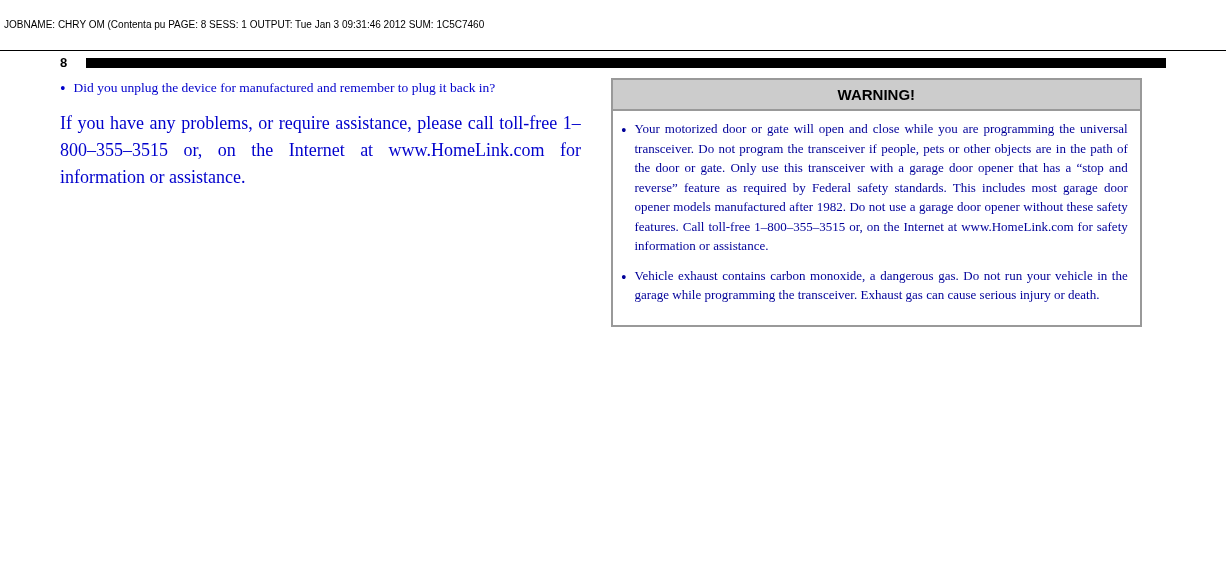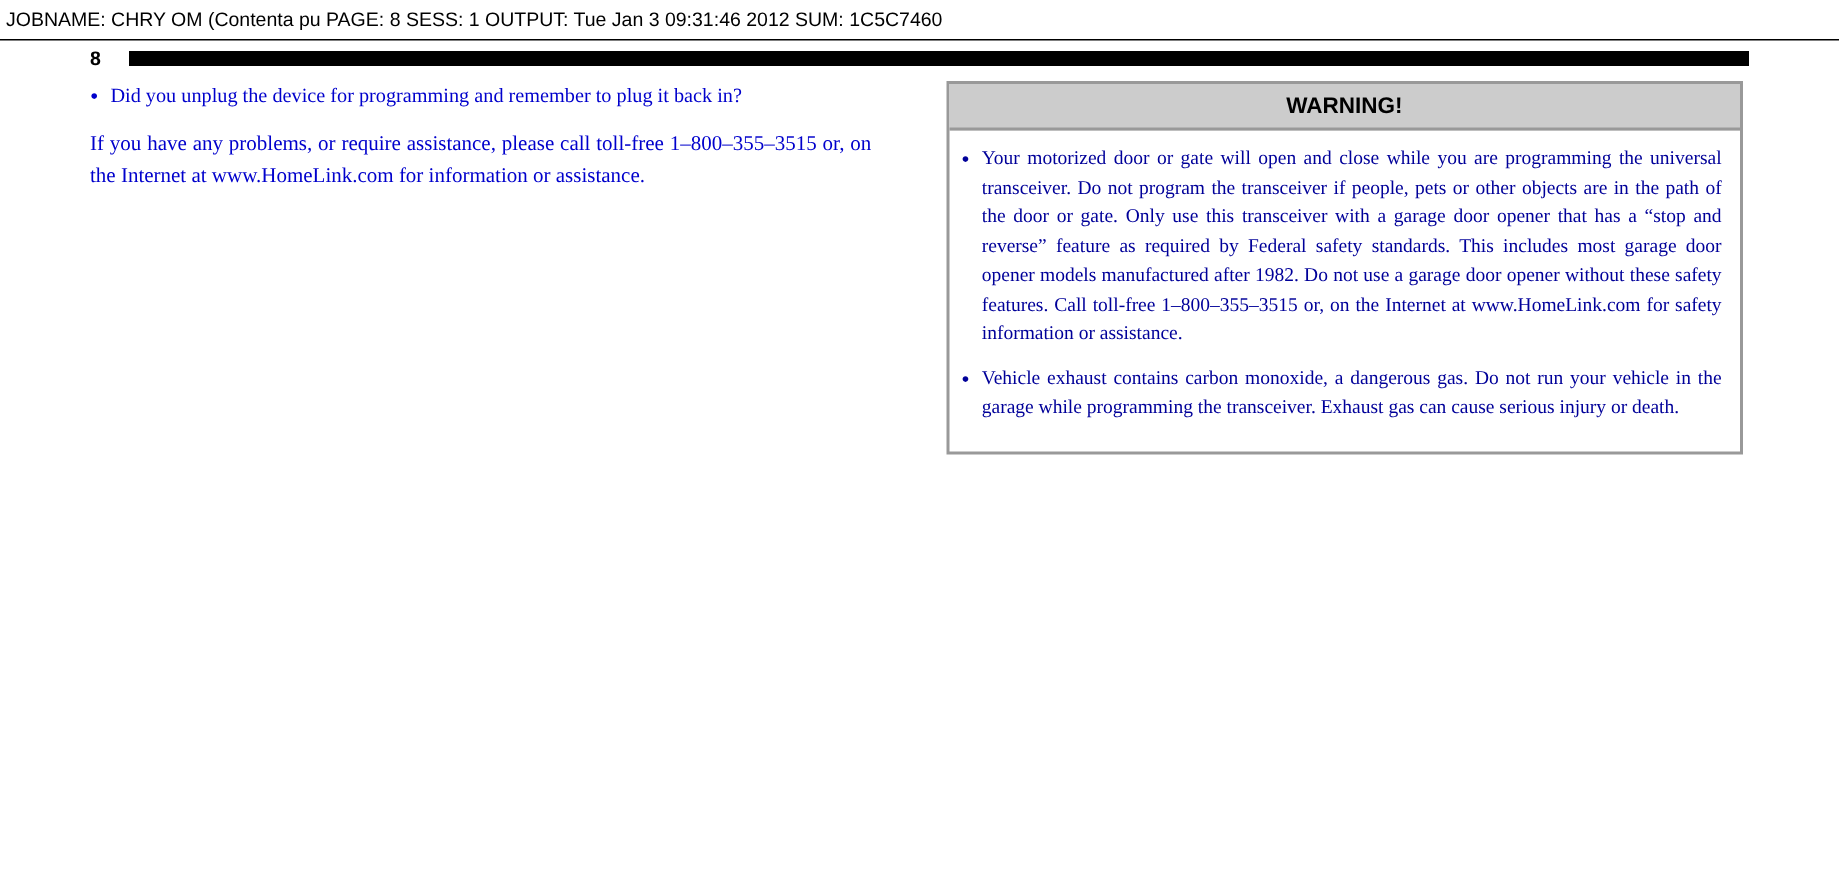--- a/index.html
+++ b/index.html
@@ -12,23 +12,23 @@
       font-family: "Times New Roman", Times, serif;
       font-size: 13px;
       background: #ffffff;
       width: 1226px;
       min-height: 580px;
       overflow: hidden;
     }
 
     .header-bar {
       font-family: Arial, sans-serif;
-      font-size: 13px;
+      font-size: 10px;
       color: #000000;
-      padding: 4px 4px;
+      padding: 18px 4px;
       border-bottom: 1px solid #000;
       line-height: 1.4;
     }
 
     .page-content {
       display: flex;
       flex-direction: column;
       padding: 4px 60px 10px 60px;
     }
 
@@ -60,21 +60,20 @@
 
     .left-column {
       flex: 0 0 48%;
       padding-right: 10px;
     }
 
     .right-column {
       flex: 0 0 48%;
       border: 2px solid #999;
       padding: 0;
-      margin-left: 20px;
     }
 
     .bullet-item {
       display: flex;
       align-items: flex-start;
       margin-bottom: 10px;
       color: #0000cc;
       font-size: 13.5px;
       line-height: 1.5;
       text-align: justify;
@@ -83,21 +82,21 @@
     .bullet-dot {
       margin-right: 8px;
       margin-top: 1px;
       font-size: 16px;
       line-height: 1.3;
       flex-shrink: 0;
     }
 
     .left-paragraph {
       color: #0000cc;
-      font-size: 14px;
+      font-size: 18px;
       line-height: 1.5;
       text-align: justify;
     }
 
     .warning-header {
       background: #cccccc;
       text-align: center;
       padding: 6px 4px;
       font-size: 15px;
       font-weight: bold;
@@ -144,21 +143,21 @@
   <div class="page-number-row">
     <span class="page-number">8</span>
     <div class="page-number-bar"></div>
   </div>
 
   <div class="two-column">
 
     <div class="left-column">
       <div class="bullet-item">
         <span class="bullet-dot">•</span>
-        <span>Did you unplug the device for programming and remember to plug it back in?</span>
+        <span>Did you unplug the device for manufactured and remember to plug it back in?</span>
       </div>
       <div class="left-paragraph">If you have any problems, or require assistance, please call toll-free 1–800–355–3515 or, on the Internet at www.HomeLink.com for information or assistance.</div>
     </div>
 
     <div class="right-column">
       <div class="warning-header">WARNING!</div>
       <div class="warning-body">
         <div class="warning-bullet">
           <span class="warning-bullet-dot">•</span>
           <span class="warning-text">Your motorized door or gate will open and close while you are programming the universal transceiver. Do not program the transceiver if people, pets or other objects are in the path of the door or gate. Only use this transceiver with a garage door opener that has a “stop and reverse” feature as required by Federal safety standards. This includes most garage door opener models manufactured after 1982. Do not use a garage door opener without these safety features. Call toll-free 1–800–355–3515 or, on the Internet at www.HomeLink.com for safety information or assistance.</span>

